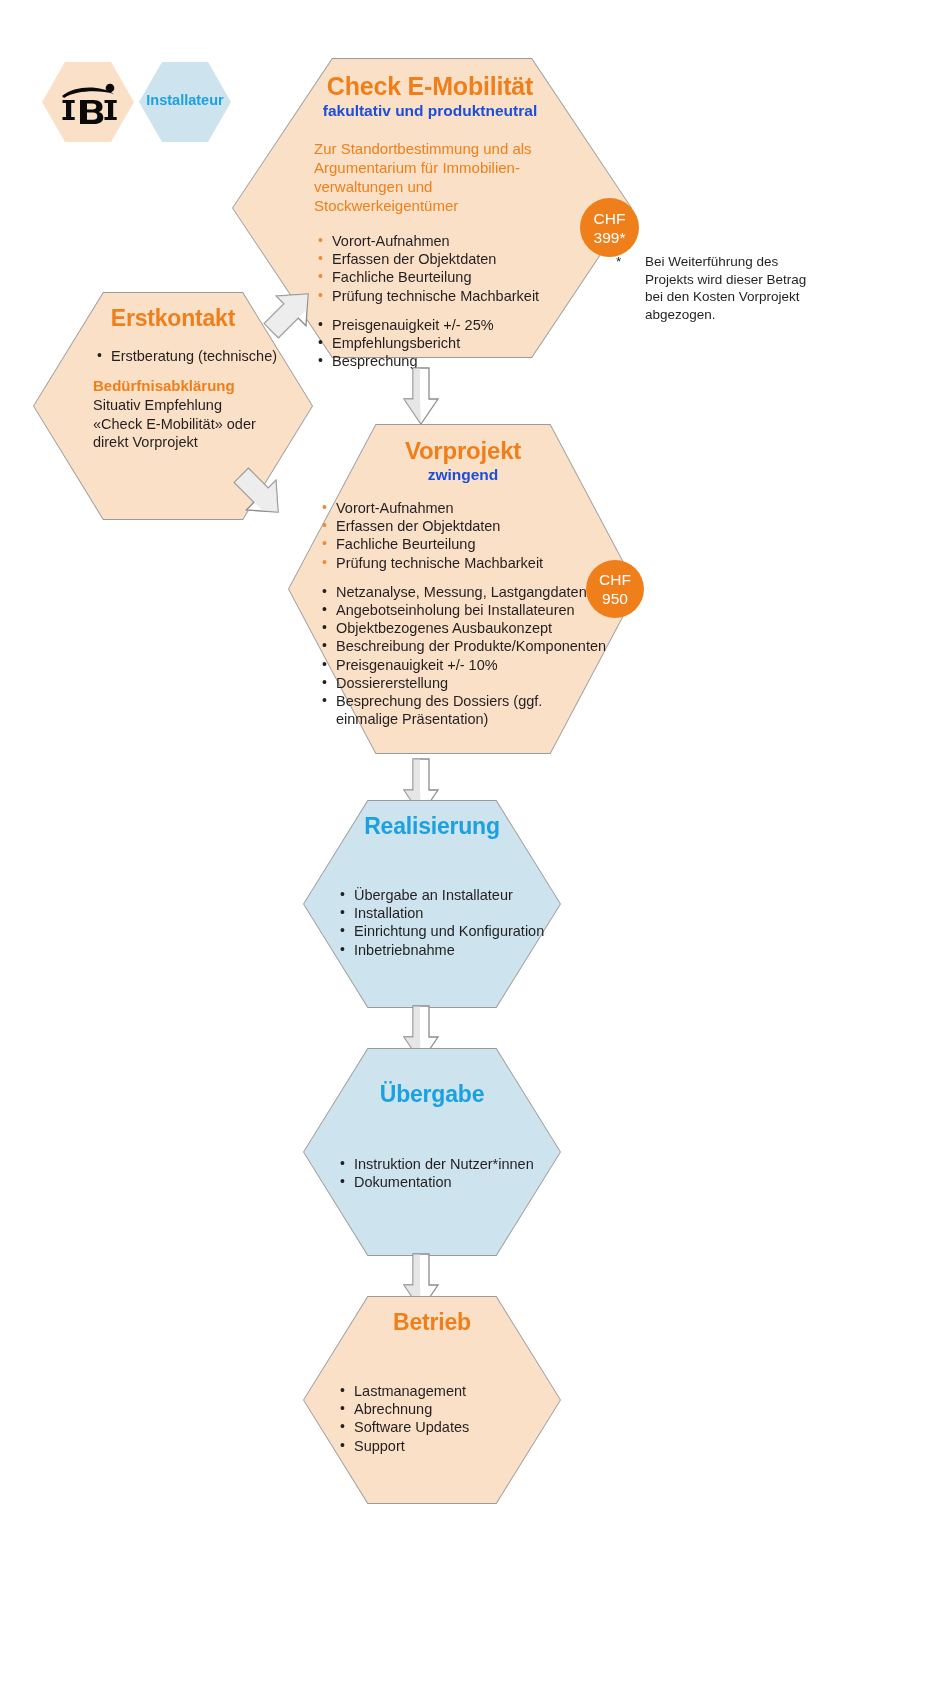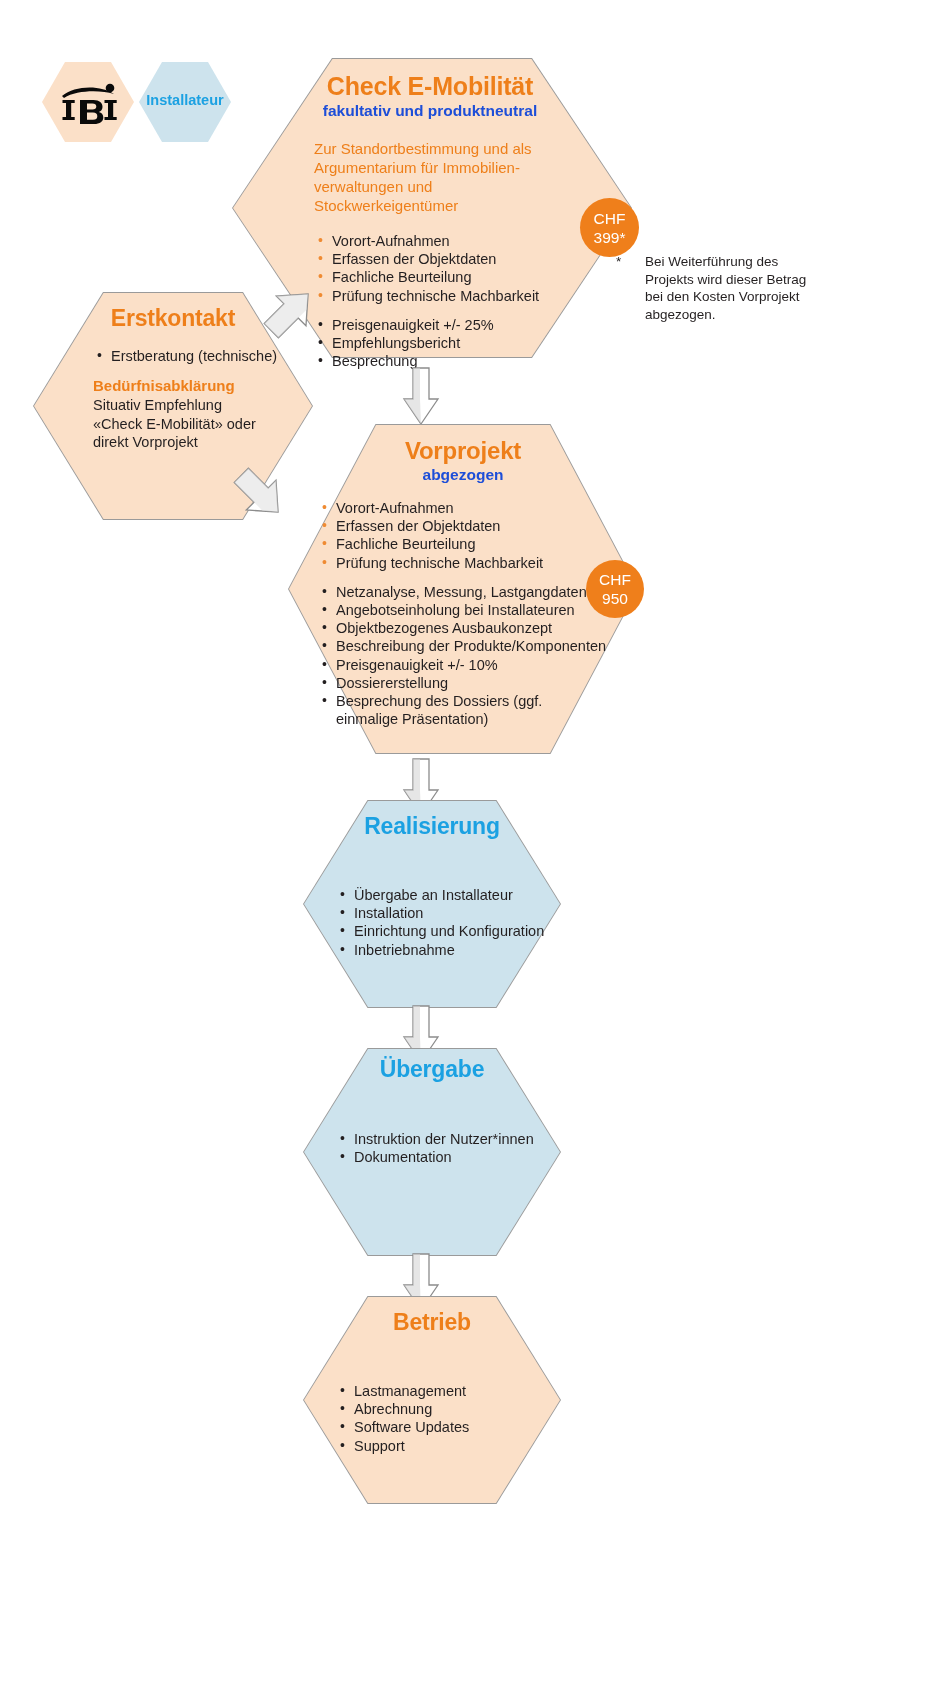--- a/index.html
+++ b/index.html
@@ -182,21 +182,21 @@
         <polygon points="31,4 41,16 41,56 21,56 21,28 10,28" fill="#dfdfdf" opacity="0.55"></polygon>
       </g>
     </svg>
   </div>
 
   <div class="hex-border" style="left:288px;top:424px;width:350px;height:330px;">
     <div class="hex-inner orange"></div>
   </div>
   <div class="content" style="left:288px;top:424px;width:350px;height:330px;">
     <div class="title orange" style="font-size:24px;margin-top:13px;">Vorprojekt</div>
-    <div class="subtitle">abgezogen</div>
+    <div class="subtitle">zwingend</div>
 
     <ul class="blist orangedots" style="margin:15px 0 0 32px;width:300px;">
       <li>Vorort-Aufnahmen</li>
       <li>Erfassen der Objektdaten</li>
       <li>Fachliche Beurteilung</li>
       <li>Prüfung technische Machbarkeit</li>
     </ul>
     <ul class="blist" style="margin:11px 0 0 32px;width:300px;">
       <li>Netzanalyse, Messung, Lastgangdaten</li>
       <li>Angebotseinholung bei Installateuren</li>
@@ -236,21 +236,21 @@
   <div class="arrow" style="left:400px;top:1004px;width:42px;height:60px;">
     <svg viewBox="0 0 42 60" xmlns="http://www.w3.org/2000/svg">
       <polygon points="21,58 38,33 29,33 29,2 13,2 13,33 4,33" fill="#ffffff" stroke="#8c8c8c" stroke-width="1.3"></polygon>
       <polygon points="13,2 20,2 20,33 21,58 4,33 13,33" fill="#d6d6d6" opacity="0.6"></polygon>
     </svg>
   </div>
 
   <div class="hex-border" style="left:303px;top:1048px;width:258px;height:208px;">
     <div class="hex-inner blue"></div>
   </div>
-  <div class="content" style="left:303px;top:1043px;width:258px;height:196px;">
+  <div class="content" style="left:303px;top:1068px;width:258px;height:196px;">
     <div class="title blue" style="font-size:23px;margin-top:13px;">Übergabe</div>
     <ul class="blist" style="margin:47px 0 0 35px;width:210px;">
       <li>Instruktion der Nutzer*innen</li>
       <li>Dokumentation</li>
     </ul>
   </div>
 
   <div class="arrow" style="left:400px;top:1252px;width:42px;height:60px;">
     <svg viewBox="0 0 42 60" xmlns="http://www.w3.org/2000/svg">
       <polygon points="21,58 38,33 29,33 29,2 13,2 13,33 4,33" fill="#ffffff" stroke="#8c8c8c" stroke-width="1.3"></polygon>

